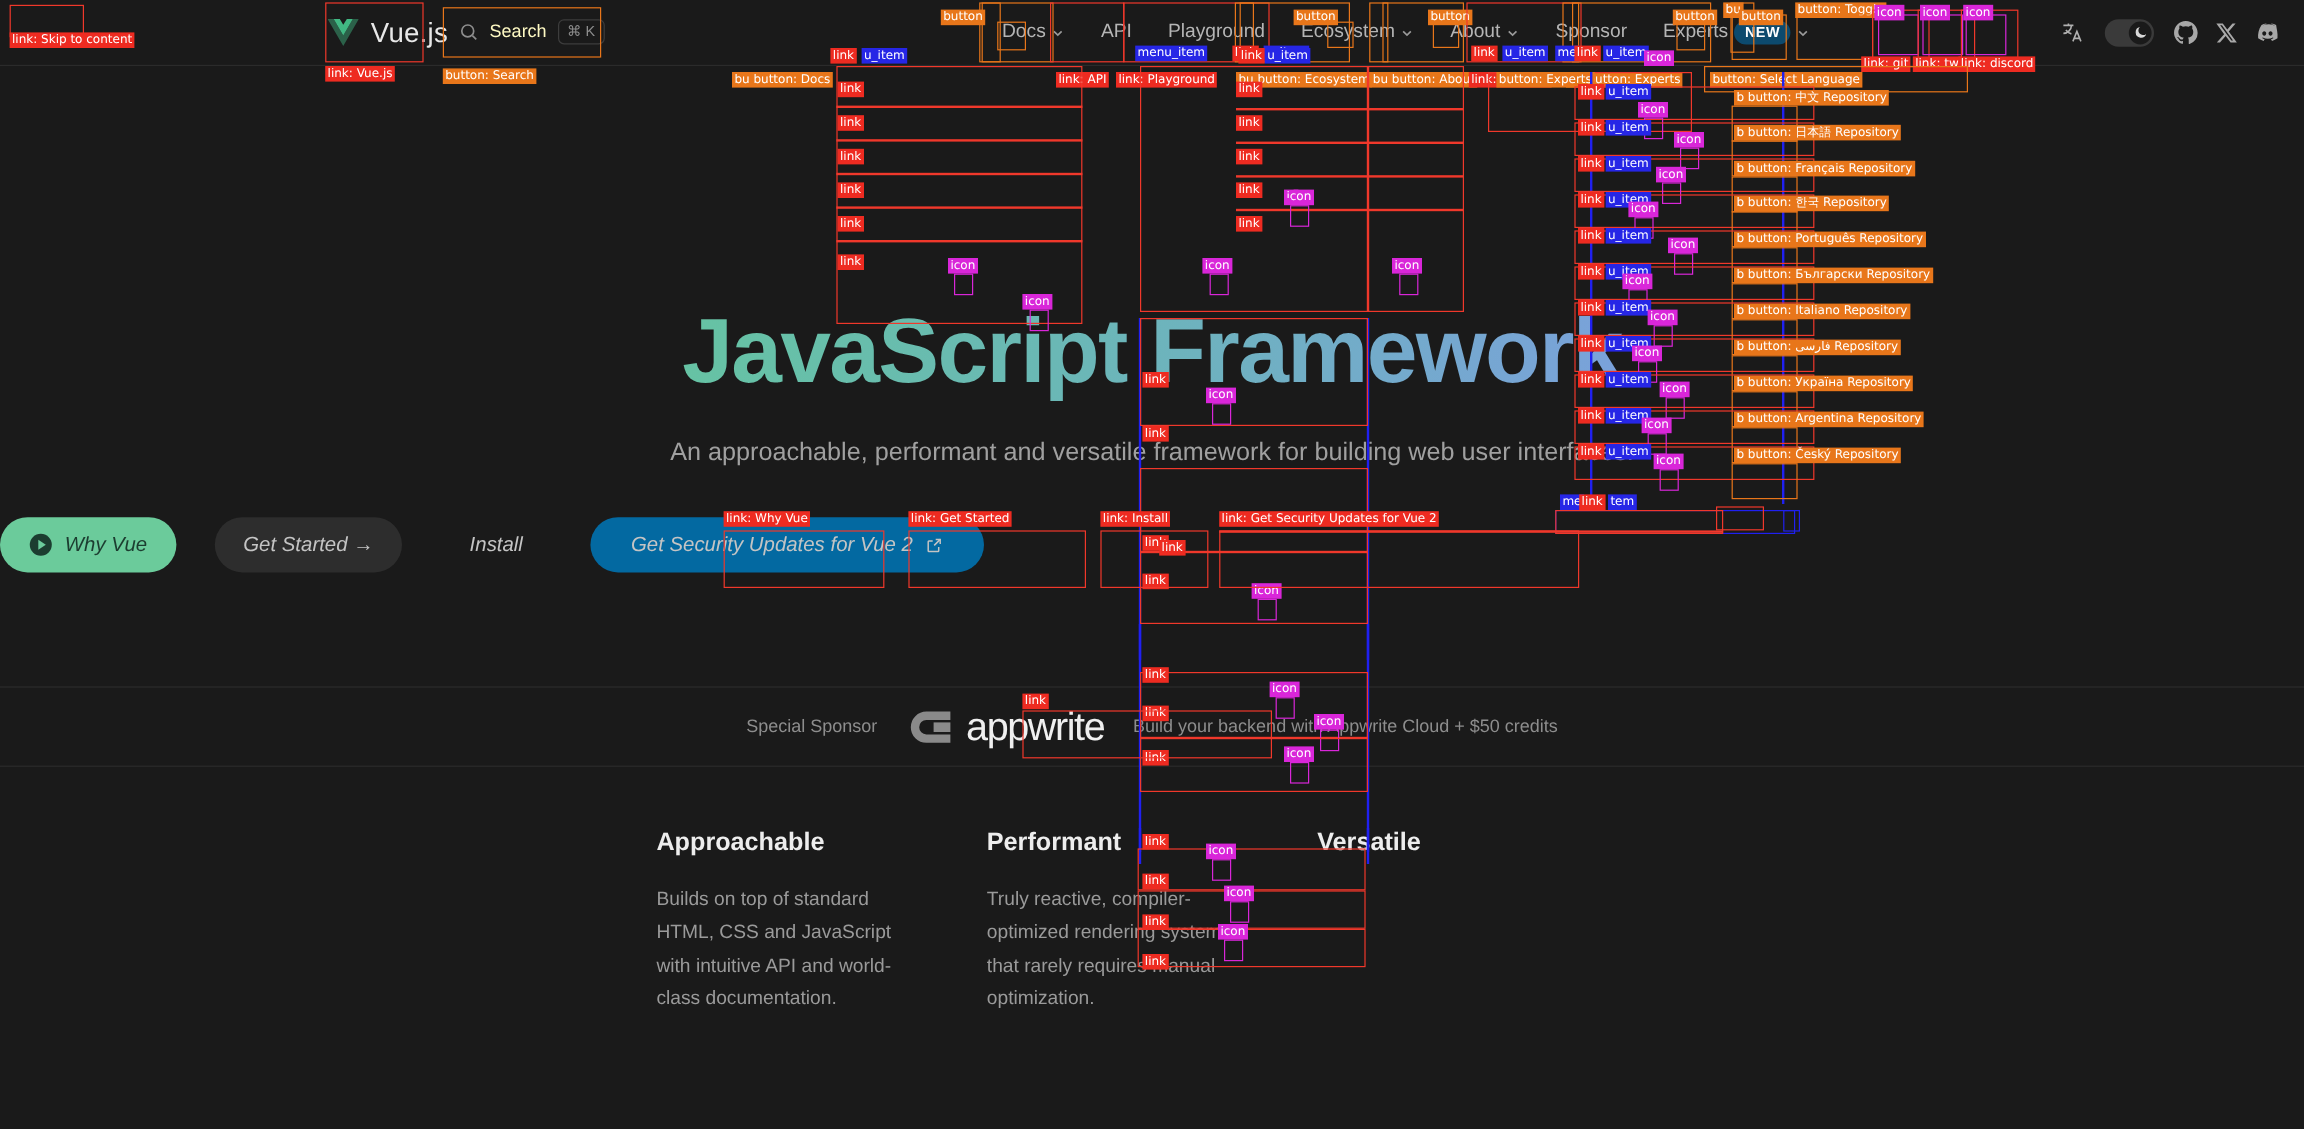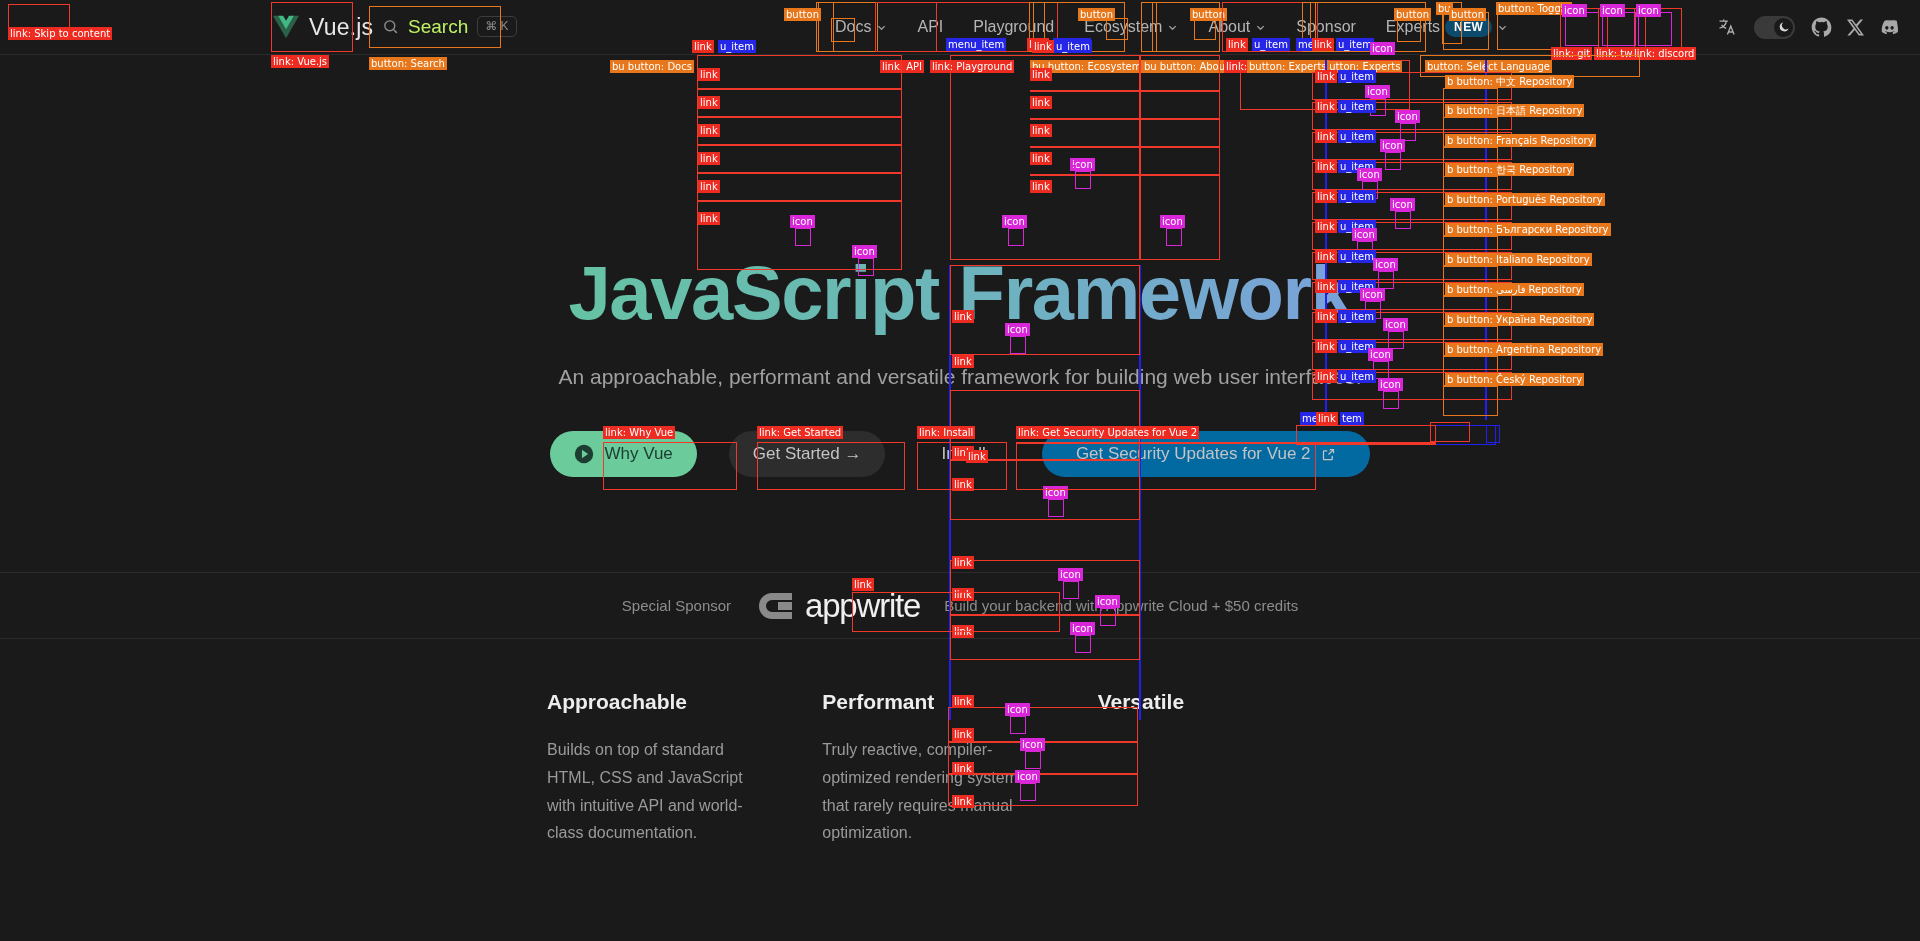--- a/index.html
+++ b/index.html
@@ -23,21 +23,21 @@
     display: flex; align-items: center; gap: 10px;
   }
   .brand-logo { width: 26px; height: 26px; display:block; }
   .brand-name { font-size: 23px; color: #e8e8e8; font-weight: 400; letter-spacing: .2px; }
   .search-btn {
     position: absolute; left: 373px; top: 10px; height: 33px;
     display: flex; align-items: center; gap: 9px; padding: 0 9px;
     border-radius: 5px; background: transparent; cursor: pointer;
   }
   .search-icon { width: 17px; height: 17px; display:block; }
-  .search-label { color: #bef264; font-size: 19px; }
+  .search-label { color: #fef9c3; font-size: 15px; }
   .kbd {
     border: 1px solid #3d3d3d; border-radius: 5px; color: #8d8d8d;
     font-size: 12px; padding: 2px 7px; line-height: 1.2;
   }
 
   .navlinks {
     position: absolute; left: 820px; top: 0; height: 54px;
     display: flex; align-items: center; gap: 0;
   }
   .navitem {
@@ -81,21 +81,21 @@
     letter-spacing: -1.4px;
     background: linear-gradient(95deg, #64c89b 0%, #64c89b 22%, #6ab8b5 46%, #7c9ee0 74%, #7c9ee0 100%);
     -webkit-background-clip: text; background-clip: text;
     -webkit-text-fill-color: transparent; color: transparent;
   }
   .hero-tagline {
     margin-top: 30px; text-align: center;
     font-size: 21px; color: #a0a0a0; font-weight: 400;
   }
   .hero-actions {
-    margin-top: 42px; display: flex; justify-content: center; align-items: center; gap: 32px;
+    margin-top: 42px; display: flex; align-items: center; gap: 32px; font-style: italic;
   }
   .btn {
     display: inline-flex; align-items: center; justify-content: center; gap: 10px;
     height: 46px; padding: 0 24px; border-radius: 23px;
     font-size: 17px; font-weight: 500; cursor: pointer; white-space: nowrap;
   }
   .btn-primary { background: #6bcb9b; color: #1c3d30; }
   .btn-secondary { background: #2d2d2d; color: #c4c4c4; }
   .btn-ghost { background: transparent; color: #c4c4c4; }
   .btn-wide { background: #0369a1; color: #c4c4c4; padding: 0 34px; }

